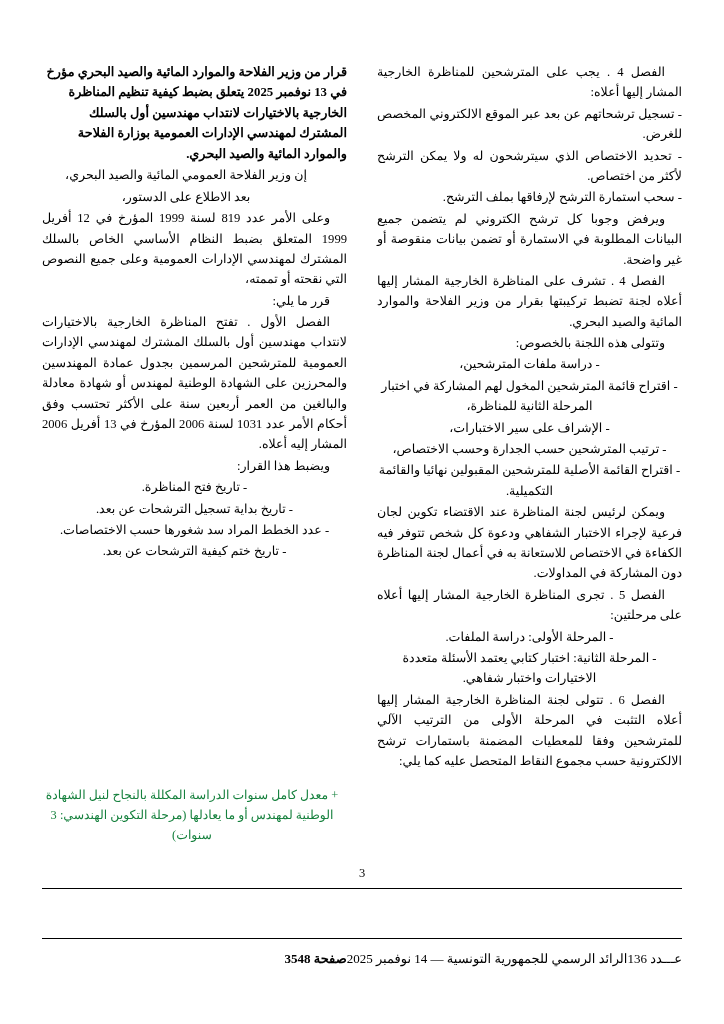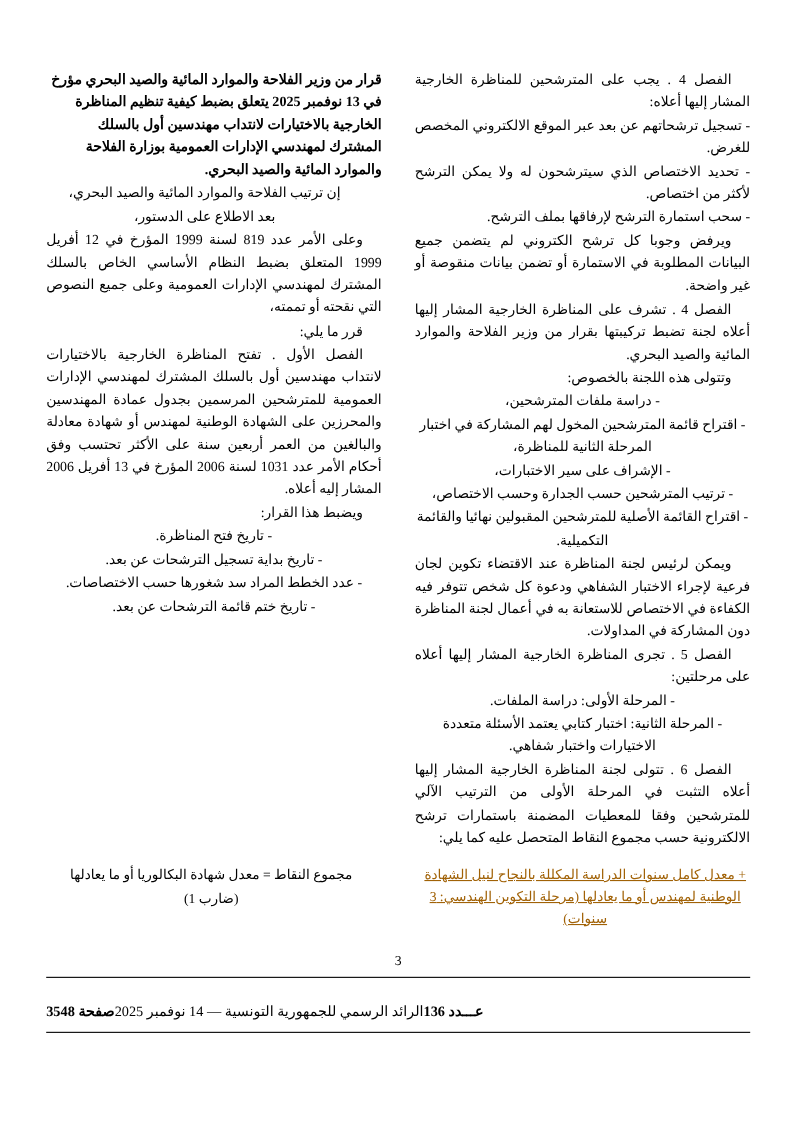--- a/index.html
+++ b/index.html
@@ -67,22 +67,21 @@
     font-size: 12.4px;
     line-height: 1.6;
   }
   .formula .right-part {
     width: 300px;
     text-align: center;
   }
   .formula .left-part {
     width: 300px;
     text-align: center;
-    color: #a16207;
-    text-decoration: underline;
+    color: #15803d;
   }
   .mul {
     text-align: center;
     margin-top: 2px;
   }
   .plus-line {
     display: block;
   }
   .rule-top {
     position: absolute;
@@ -96,66 +95,66 @@
     left: 0;
     right: 0;
     top: 866px;
     text-align: center;
     font-size: 12.5px;
   }
   .footer {
     position: absolute;
     left: 42px;
     right: 42px;
-    top: 912px;
+    top: 951px;
     display: flex;
     flex-direction: row-reverse;
-    justify-content: flex-start;
+    justify-content: flex-end;
     align-items: baseline;
     font-size: 13px;
   }
   .footer .f-right {
     font-weight: bold;
   }
   .footer .f-center {
     font-weight: normal;
   }
   .footer .f-center b {
     font-weight: normal;
   }
   .footer .f-left {
-    font-weight: bold;
+    font-weight: normal;
   }
   .rule-bottom {
     position: absolute;
     left: 42px;
     right: 42px;
     top: 938px;
     border-top: 1px solid #000;
   }
 </style>
 </head>
 <body>
 
 <div class="page">
 
   <div class="columns">
 
     <div class="col">
       <p class="hdr">قرار من وزير الفلاحة والموارد المائية والصيد البحري مؤرخ في 13 نوفمبر 2025 يتعلق بضبط كيفية تنظيم المناظرة الخارجية بالاختيارات لانتداب مهندسين أول بالسلك المشترك لمهندسي الإدارات العمومية بوزارة الفلاحة والموارد المائية والصيد البحري.</p>
-      <p class="ind center">إن ترتيب الفلاحة والموارد المائية والصيد البحري،</p>
+      <p class="ind center">إن وزير الفلاحة العمومي المائية والصيد البحري،</p>
       <p class="ind center">بعد الاطلاع على الدستور،</p>
       <p class="ind">وعلى الأمر عدد 819 لسنة 1999 المؤرخ في 12 أفريل 1999 المتعلق بضبط النظام الأساسي الخاص بالسلك المشترك لمهندسي الإدارات العمومية وعلى جميع النصوص التي نقحته أو تممته،</p>
       <p class="ind">قرر ما يلي:</p>
       <p class="ind">الفصل الأول . تفتح المناظرة الخارجية بالاختيارات لانتداب مهندسين أول بالسلك المشترك لمهندسي الإدارات العمومية للمترشحين المرسمين بجدول عمادة المهندسين والمحرزين على الشهادة الوطنية لمهندس أو شهادة معادلة والبالغين من العمر أربعين سنة على الأكثر تحتسب وفق أحكام الأمر عدد 1031 لسنة 2006 المؤرخ في 13 أفريل 2006 المشار إليه أعلاه.</p>
       <p class="ind">ويضبط هذا القرار:</p>
       <p class="dash center">- تاريخ فتح المناظرة.</p>
       <p class="dash center">- تاريخ بداية تسجيل الترشحات عن بعد.</p>
       <p class="dash center">- عدد الخطط المراد سد شغورها حسب الاختصاصات.</p>
-      <p class="dash center">- تاريخ ختم قائمة الترشحات عن بعد.</p>
+      <p class="dash center">- تاريخ ختم كيفية الترشحات عن بعد.</p>
     </div>
 
     <div class="col">
       <p class="ind">الفصل 4 . يجب على المترشحين للمناظرة الخارجية المشار إليها أعلاه:</p>
       <p class="dash">- تسجيل ترشحاتهم عن بعد عبر الموقع الالكتروني المخصص للغرض.</p>
       <p class="dash">- تحديد الاختصاص الذي سيترشحون له ولا يمكن الترشح لأكثر من اختصاص.</p>
       <p class="dash">- سحب استمارة الترشح لإرفاقها بملف الترشح.</p>
       <p class="ind">ويرفض وجوبا كل ترشح الكتروني لم يتضمن جميع البيانات المطلوبة في الاستمارة أو تضمن بيانات منقوصة أو غير واضحة.</p>
       <p class="ind">الفصل 4 . تشرف على المناظرة الخارجية المشار إليها أعلاه لجنة تضبط تركيبتها بقرار من وزير الفلاحة والموارد المائية والصيد البحري.</p>
       <p class="ind">وتتولى هذه اللجنة بالخصوص:</p>
@@ -167,24 +166,20 @@
       <p class="ind">ويمكن لرئيس لجنة المناظرة عند الاقتضاء تكوين لجان فرعية لإجراء الاختبار الشفاهي ودعوة كل شخص تتوفر فيه الكفاءة في الاختصاص للاستعانة به في أعمال لجنة المناظرة دون المشاركة في المداولات.</p>
       <p class="ind">الفصل 5 . تجرى المناظرة الخارجية المشار إليها أعلاه على مرحلتين:</p>
       <p class="dash center">- المرحلة الأولى: دراسة الملفات.</p>
       <p class="dash center">- المرحلة الثانية: اختبار كتابي يعتمد الأسئلة متعددة الاختيارات واختبار شفاهي.</p>
       <p class="ind">الفصل 6 . تتولى لجنة المناظرة الخارجية المشار إليها أعلاه التثبت في المرحلة الأولى من الترتيب الآلي للمترشحين وفقا للمعطيات المضمنة باستمارات ترشح الالكترونية حسب مجموع النقاط المتحصل عليه كما يلي:</p>
     </div>
 
   </div>
 
   <div class="formula">
-    <div class="right-part">
-      <span>مجموع النقاط = معدل شهادة البكالوريا أو ما يعادلها</span>
-      <div class="mul">(ضارب 1)</div>
-    </div>
     <div class="left-part">
       <span class="plus-line">+ معدل كامل سنوات الدراسة المكللة بالنجاح لنيل الشهادة الوطنية لمهندس أو ما يعادلها (مرحلة التكوين الهندسي: 3 سنوات)</span>
     </div>
   </div>
 
   <div class="pagenum">3</div>
 
   <div class="rule-top"></div>
 
   <div class="footer">

